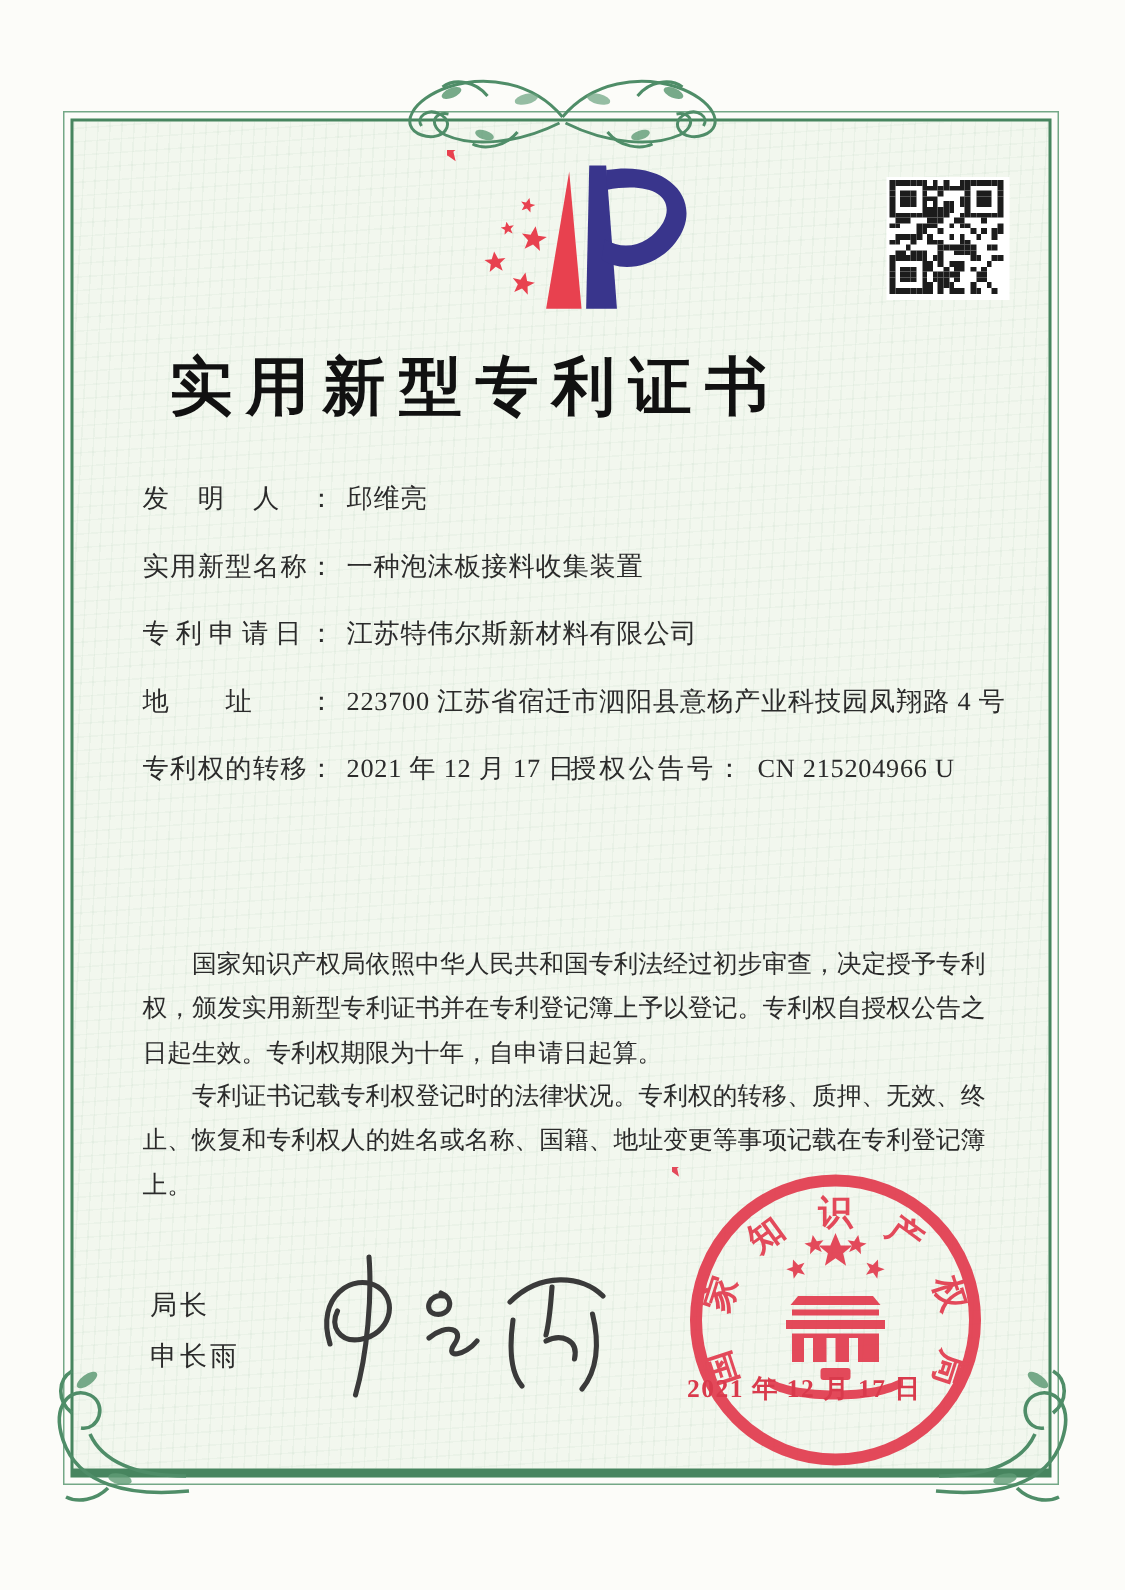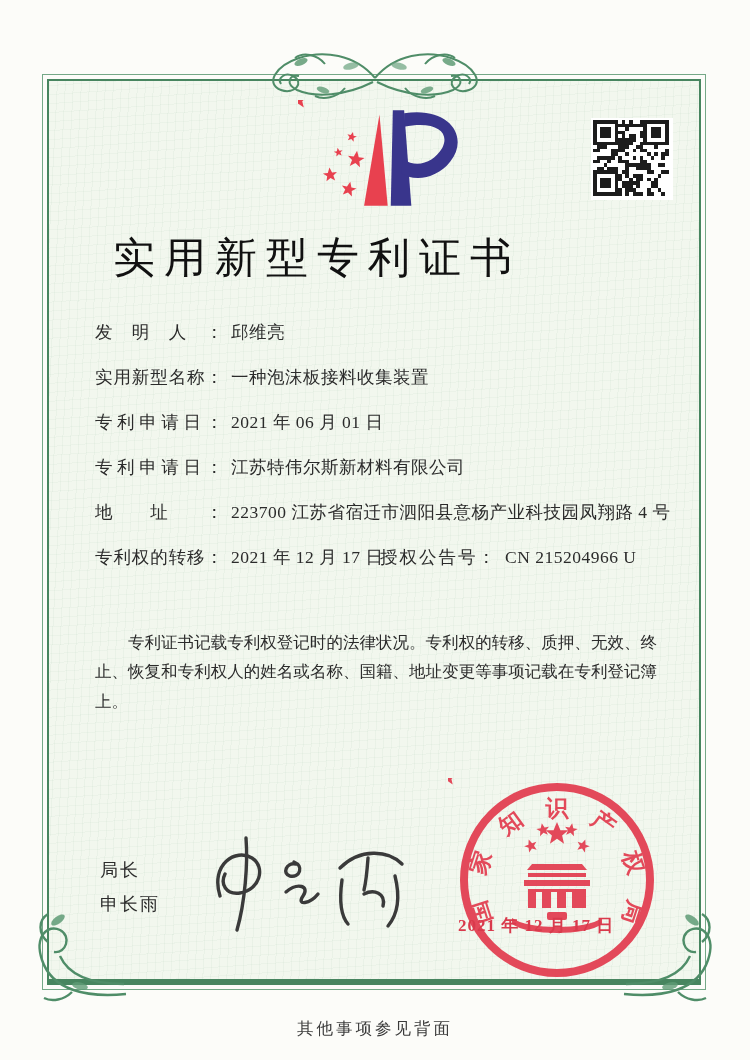--- a/index.html
+++ b/index.html
@@ -26,21 +26,21 @@
   .orn-bl{left:28px;top:898px;width:105px;height:110px;}
   .orn-br{left:617px;top:898px;width:105px;height:110px;transform:scaleX(-1);}
   
   .cert-no{position:absolute;left:78px;top:120px;font-size:17px;letter-spacing:1px;}
   .logo{position:absolute;left:298px;top:100px;width:165px;height:115px;}
   .qr{position:absolute;left:591px;top:118px;width:78px;height:78px;background:#fff;padding:2px;}
   .qr i{position:absolute;width:3.6px;height:3.6px;background:#1c1c1c;}
   .qr .grid{position:relative;width:74px;height:74px;}
   .title{
     position:absolute;left:0;top:230px;width:634px;text-align:center;
-    font-size:42px;font-weight:normal;letter-spacing:9px;color:#111;
+    font-size:42px;font-weight:bold;letter-spacing:9px;color:#111;
   }
   
   .fields{position:absolute;left:95px;top:320px;width:575px;font-size:17.5px;}
   .frow{position:relative;height:45px;white-space:nowrap;}
   .f-label{display:inline-block;width:128px;text-align:justify;text-align-last:justify;-moz-text-align-last:justify;}
   .f-value{margin-left:8px;letter-spacing:0.5px;}
   .f-pair2{position:absolute;left:285px;top:0;text-align:right;}
   .f-pair2 .p2label{letter-spacing:2px;}
   
   .body-text{position:absolute;left:95px;top:628px;width:562px;font-size:16.5px;line-height:1.78;text-align:justify;}
@@ -359,37 +359,35 @@
   <div class="title">实用新型专利证书</div>
 
   <div class="fields">
     <div class="frow">
       <span class="f-label">发明人：</span><span class="f-value">邱维亮</span>
     </div>
     <div class="frow">
       <span class="f-label">实用新型名称：</span><span class="f-value">一种泡沫板接料收集装置</span>
     </div>
     <div class="frow">
-      <span class="f-label">专利申请日：</span><span class="f-value">2021 年 06 月 01 日</span>
-    </div>
-    <div class="frow">
       <span class="f-label">专利申请日：</span><span class="f-value">江苏特伟尔斯新材料有限公司</span>
     </div>
     <div class="frow">
       <span class="f-label">地址：</span><span class="f-value">223700 江苏省宿迁市泗阳县意杨产业科技园凤翔路 4 号</span>
     </div>
     <div class="frow">
       <span class="f-label">专利权的转移：</span><span class="f-value">2021 年 12 月 17 日</span>
       <span class="f-pair2">
         <span class="p2label">授权公告号：</span><span class="f-value">CN 215204966 U</span>
       </span>
     </div>
   </div>
 
   <div class="body-text">
+    <p>国家知识产权局依照中华人民共和国专利法经过初步审查，决定授予专利权，颁发实用新型专利证书并在专利登记簿上予以登记。专利权自授权公告之日起生效。专利权期限为十年，自申请日起算。</p>
     <p>专利证书记载专利权登记时的法律状况。专利权的转移、质押、无效、终止、恢复和专利权人的姓名或名称、国籍、地址变更等事项记载在专利登记簿上。</p>
   </div>
 
   <div class="sig-title">局长</div>
   <div class="sig-name">申长雨</div>
   <svg class="sig-script" viewBox="0 0 225 105">
     <g fill="none" stroke="#3a3a3a" stroke-width="3.4" stroke-linecap="round">
       <path d="M30,64 C20,32 46,16 62,26 C76,35 70,58 50,61 C36,63 30,52 35,42"></path>
       <path d="M56,6 C58,32 55,70 47,98"></path>
       <path d="M104,30 C114,34 110,46 100,44 C92,42 96,30 106,32"></path>
@@ -426,15 +424,14 @@
       <text x="67" y="51" transform="rotate(-36 67 51)">知</text>
       <text x="109" y="38">识</text>
       <text x="151" y="51" transform="rotate(36 151 51)">产</text>
       <text x="178" y="87" transform="rotate(72 178 87)">权</text>
       <text x="178" y="132" transform="rotate(108 178 132)">局</text>
     </g>
   </svg>
 
   <div class="seal-date">2021 年 12 月 17 日</div>
 
-  <div class="back-note">其他事项参见背面</div>
 
 </div>
 
 </body></html>

